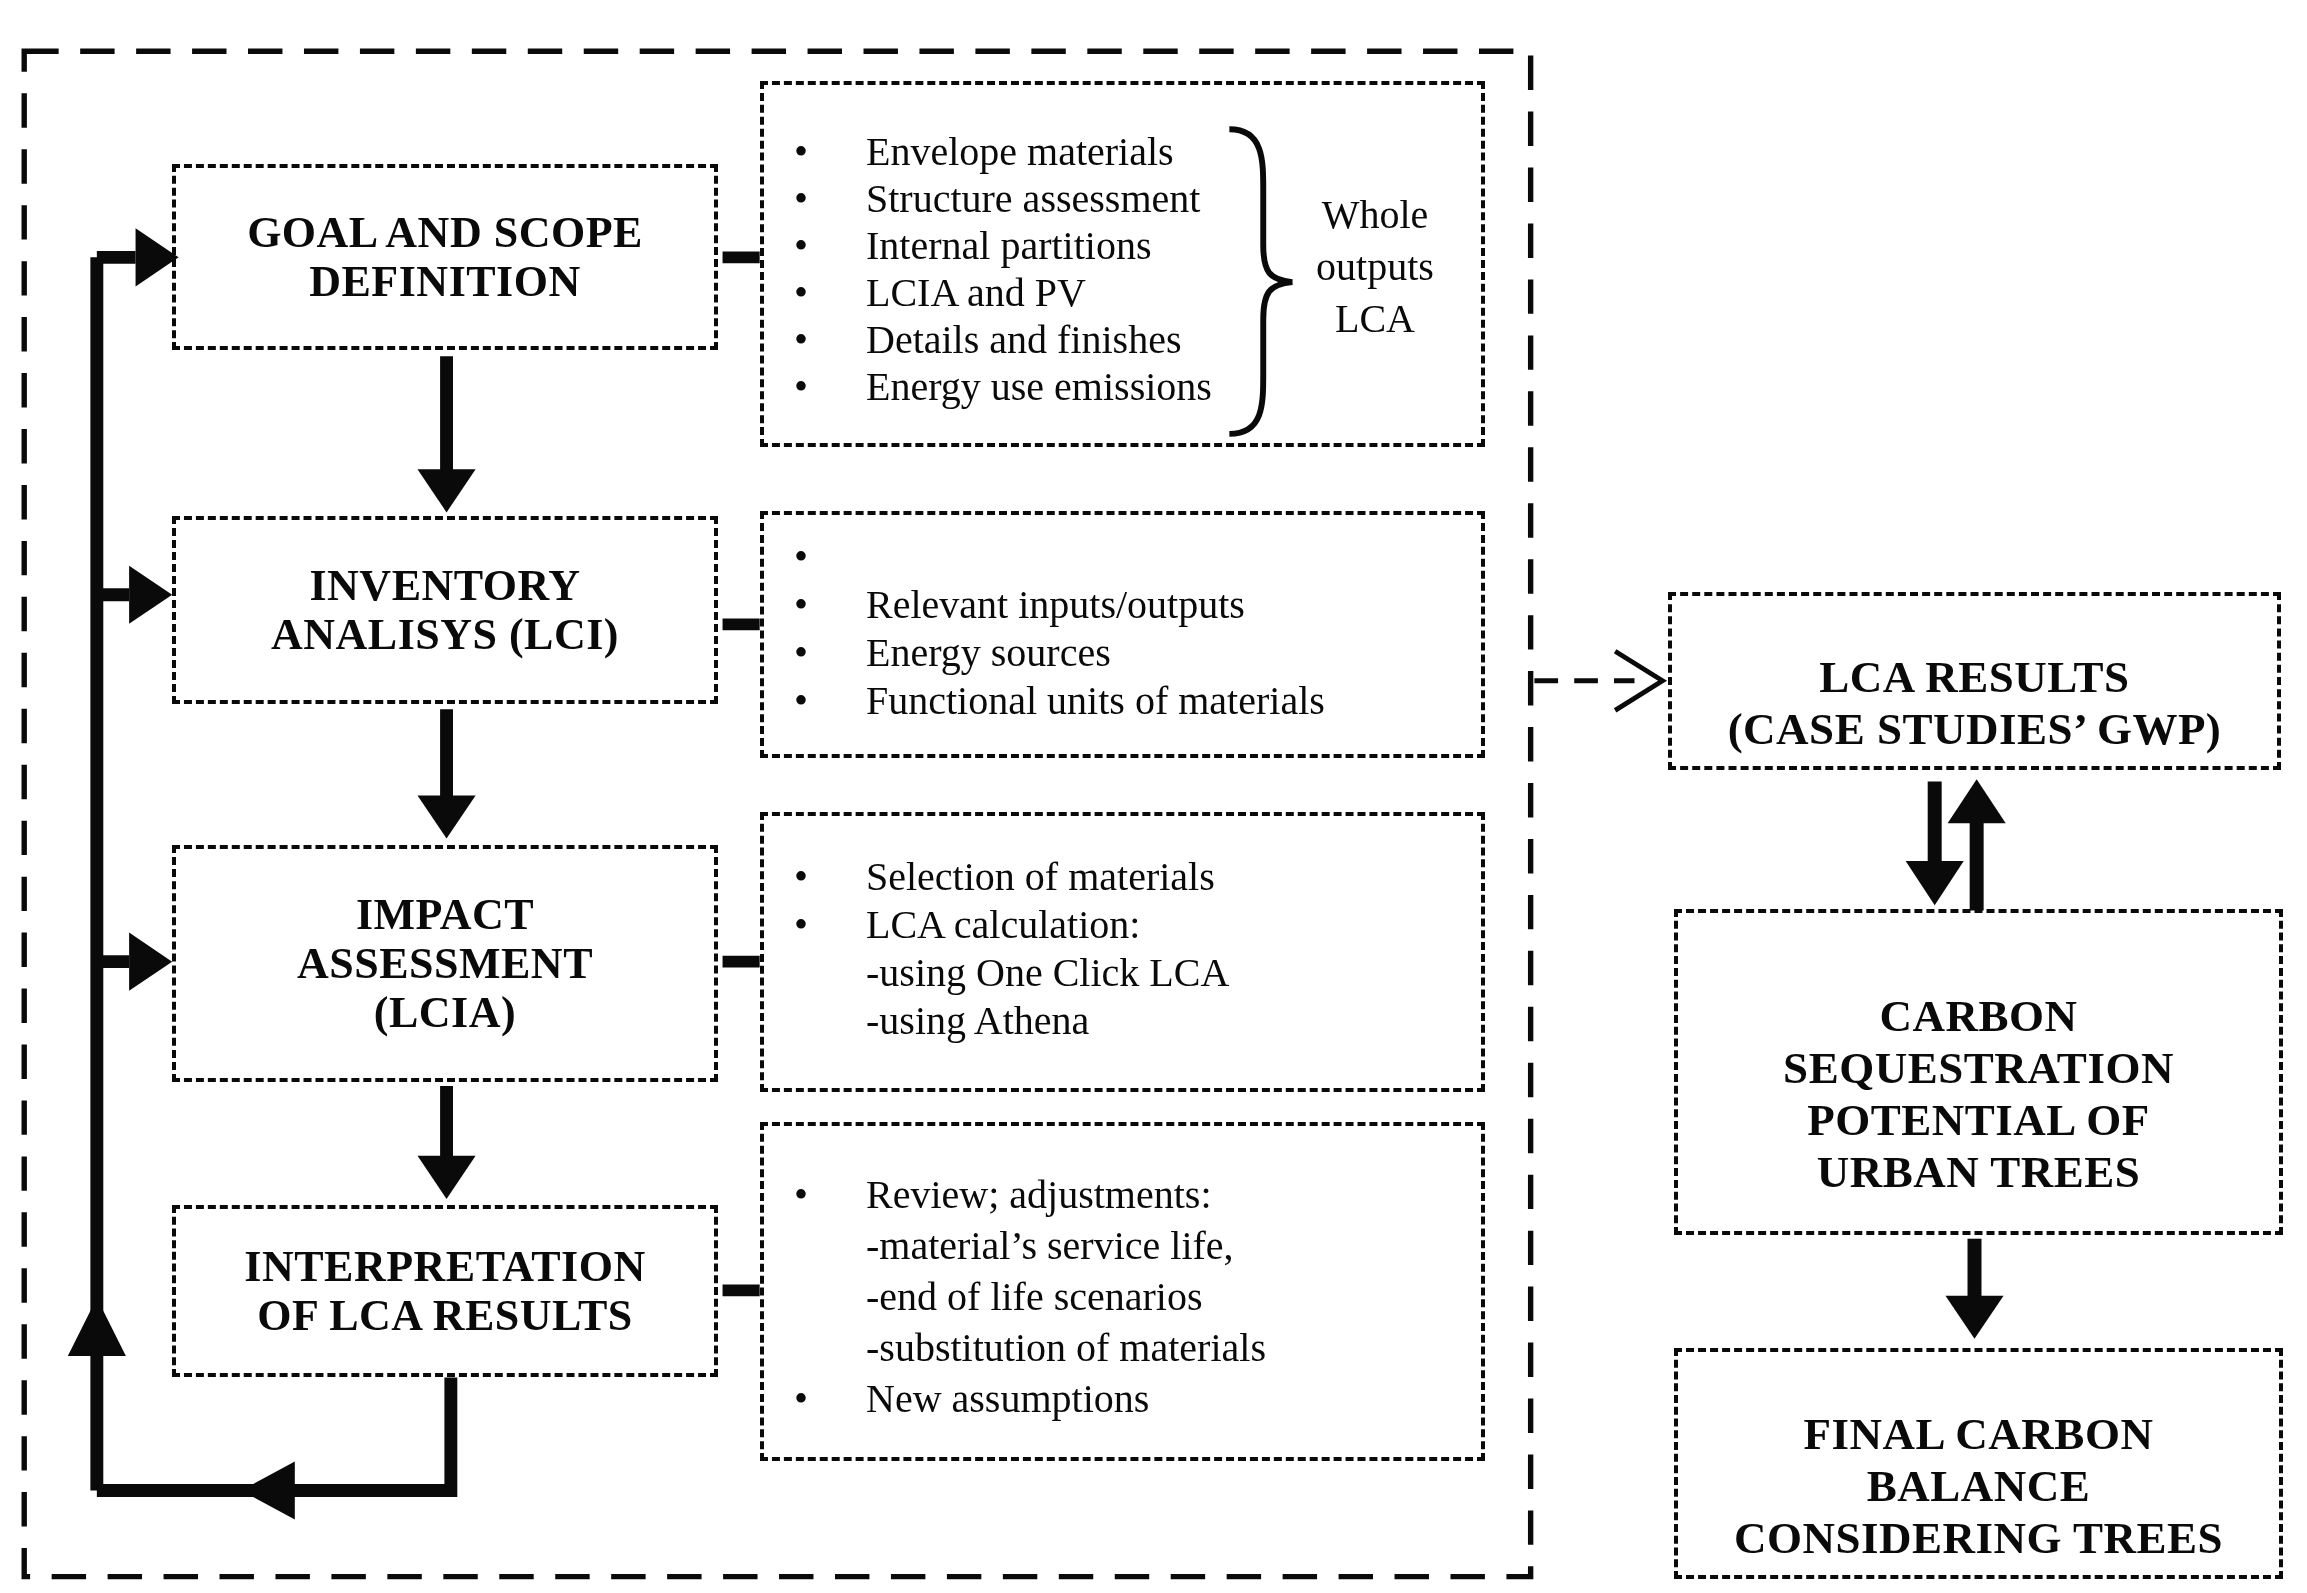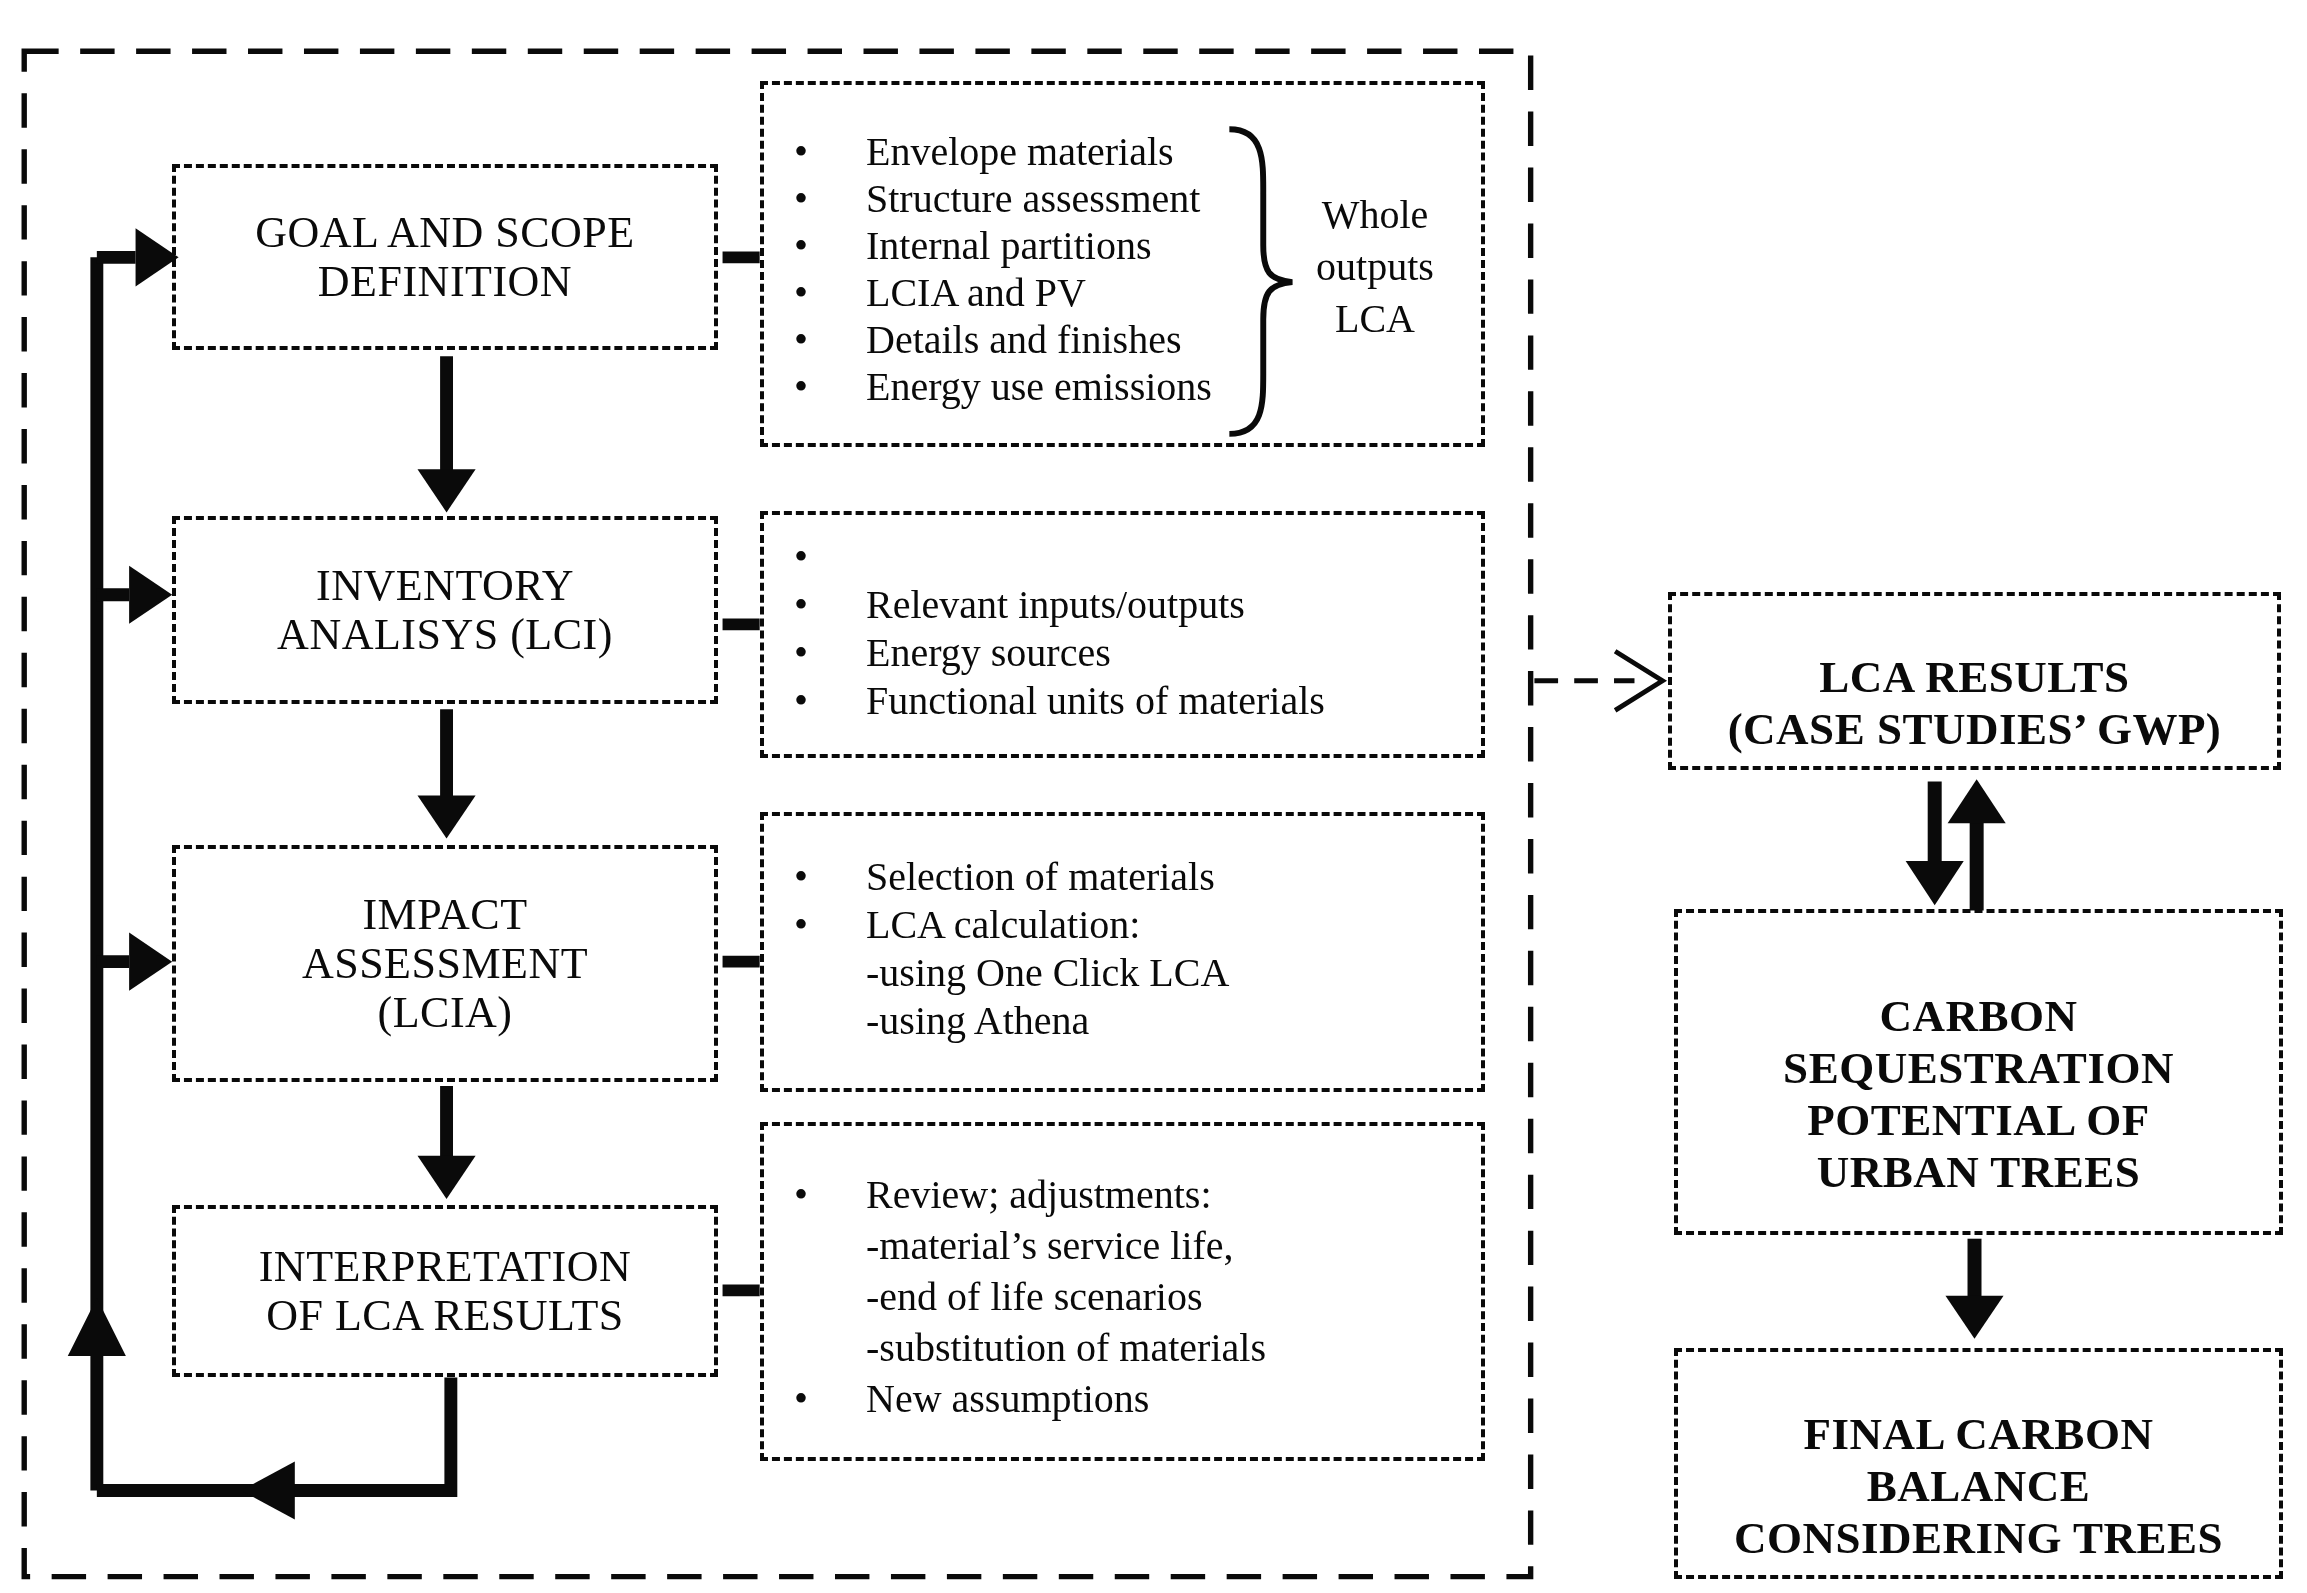--- a/index.html
+++ b/index.html
@@ -14,21 +14,21 @@
   .overlay{position:absolute;left:0;top:0;width:2307px;height:1594px;}
   .box{
     position:absolute;
     box-sizing:border-box;
     border:4.3px dashed #0a0a0a;
     display:flex;align-items:center;justify-content:center;
     text-align:center;
     background:transparent;
   }
   .title{
-    font-weight:normal;
+    font-weight:bold;
     font-size:44px;line-height:49px;
     white-space:pre-line;
     letter-spacing:0.5px;
   }
   .rtitle{
     font-weight:bold;
     font-size:45px;line-height:52px;
     white-space:pre-line;
     letter-spacing:0.5px;
     margin-top:44px;

